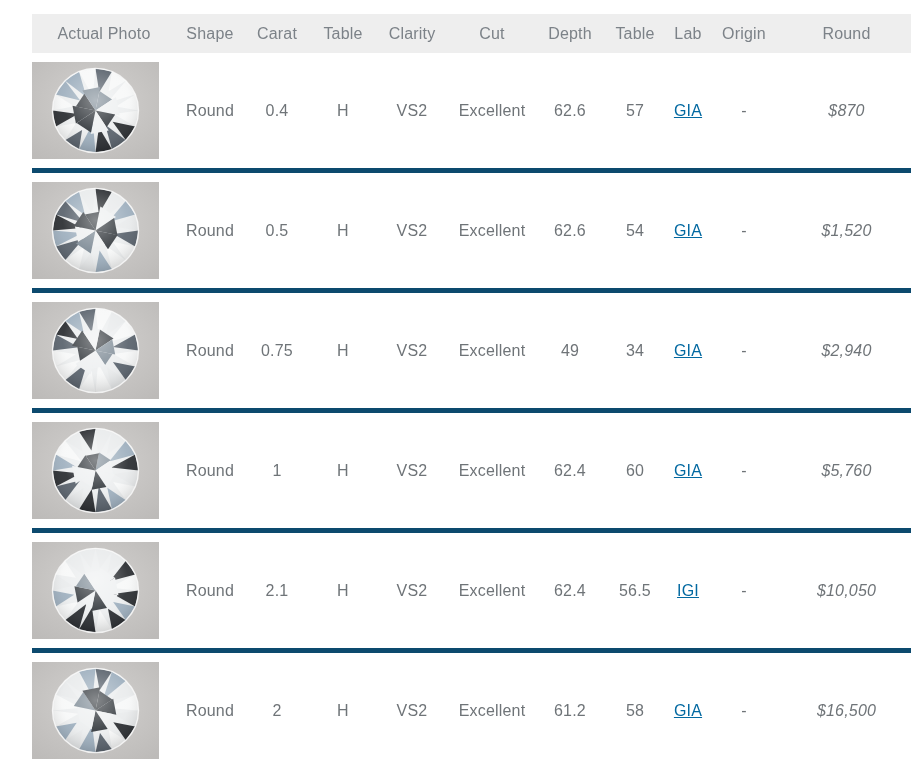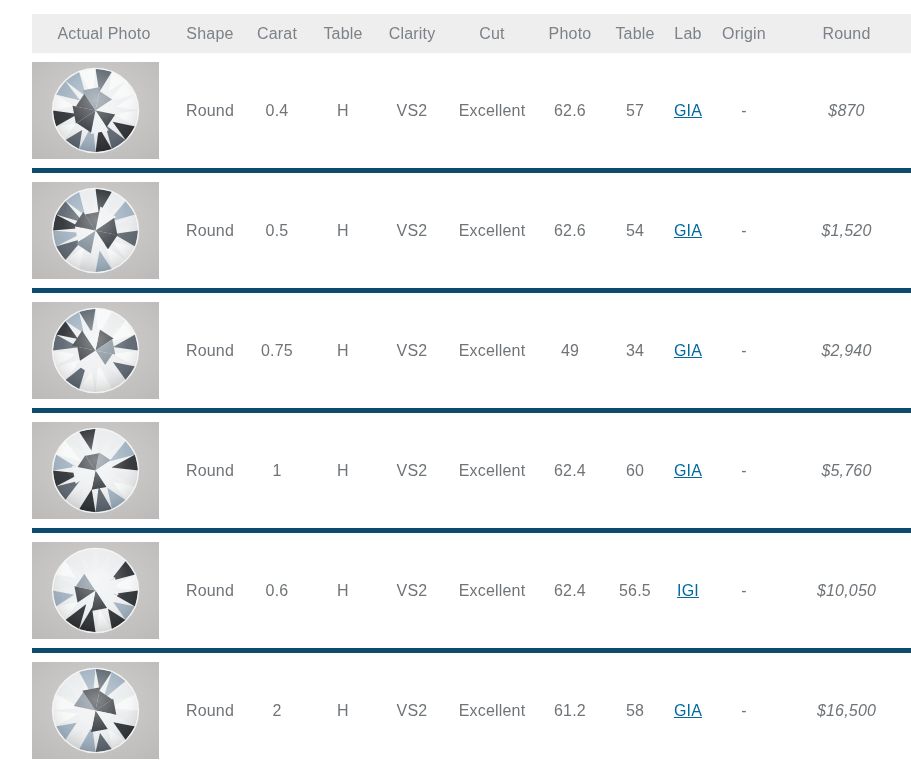--- a/index.html
+++ b/index.html
@@ -112,21 +112,21 @@
       <col class="col-price">
   </colgroup>
   <thead>
     <tr>
       <th>Actual Photo</th>
       <th>Shape</th>
       <th>Carat</th>
       <th>Table</th>
       <th>Clarity</th>
       <th>Cut</th>
-      <th>Photo</th>
+      <th>Depth</th>
       <th>Table</th>
       <th>Lab</th>
       <th>Origin</th>
       <th>Round</th>
     </tr>
   </thead>
   <tbody id="table-body">
       <tr>
         <td class="photo-cell">
           <span class="thumb">
@@ -420,21 +420,21 @@
                 <polygon points="63.5,48.5 45.6,60.4 42.4,44.2" fill="#31363b"></polygon>
                 <polygon points="63.5,48.5 43.7,44.5 52.4,31.7" fill="#7d8a95"></polygon>
                 <polygon points="63.5,48.5 52.1,31.3 67.6,28.3" fill="#eef0f1"></polygon>
               </g>
     <ellipse cx="63.5" cy="48.5" rx="43" ry="42.14" fill="url(#sh5)"></ellipse>
     <ellipse cx="63.5" cy="48.5" rx="43" ry="42.14" fill="none" stroke="#ffffff" stroke-opacity="0.75" stroke-width="1.4"></ellipse>
   </svg>
           </span>
         </td>
         <td>Round</td>
-        <td>0.6</td>
+        <td>2.1</td>
         <td>H</td>
         <td>VS2</td>
         <td>Excellent</td>
         <td>62.4</td>
         <td>56.5</td>
         <td><span class="lab-link">IGI</span></td>
         <td>-</td>
         <td class="price-cell">$10,050</td>
       </tr>
       <tr>

